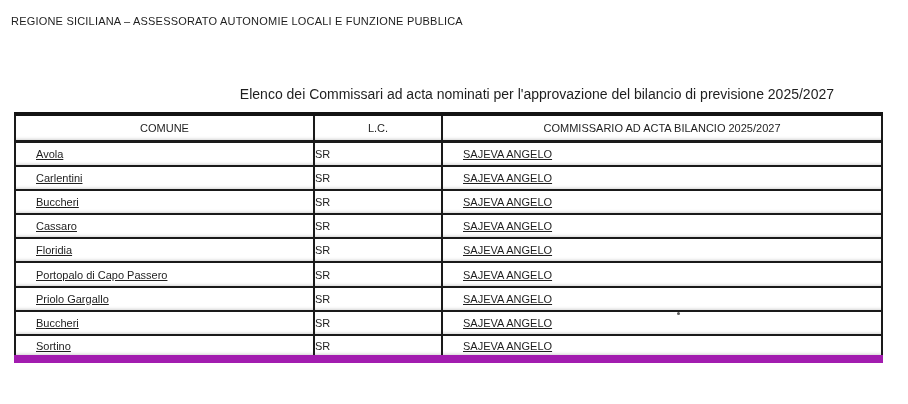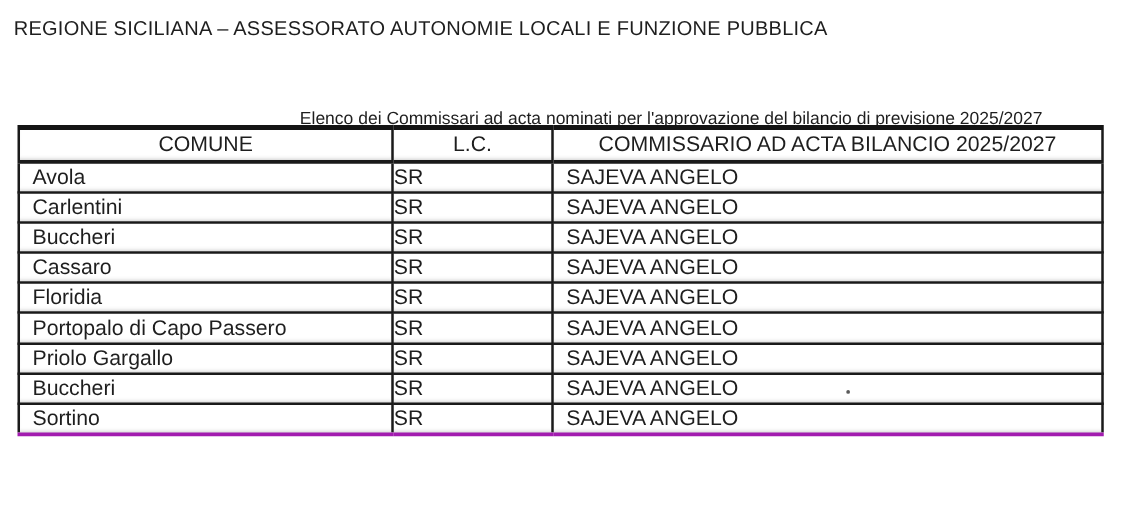--- a/index.html
+++ b/index.html
@@ -13,21 +13,21 @@
     height: 404px;
     background: #ffffff;
     overflow: hidden;
     font-family: "Liberation Sans", "DejaVu Sans", sans-serif;
     color: #1e1e1e;
   }
   .hdr-line1 {
     position: absolute;
     left: 11px;
     top: 15px;
-    font-size: 16px;
+    font-size: 11px;
     letter-spacing: 0.2px;
     white-space: nowrap;
   }
   .hdr-line2 {
     position: absolute;
     left: 11px;
     top: 39px;
     font-size: 14.5px;
     letter-spacing: 0.1px;
     white-space: nowrap;
@@ -37,25 +37,25 @@
     left: 14px;
     top: 86px;
     width: 820px;
     text-align: right;
     font-size: 14px;
     white-space: nowrap;
   }
   table.doc-table {
     position: absolute;
     left: 14px;
-    top: 100px;
+    top: 112px;
     width: 867px;
     border-collapse: collapse;
     table-layout: fixed;
-    font-size: 17px;
+    font-size: 11px;
   }
   table.doc-table th,
   table.doc-table td {
     border: 2px solid #1a1a1a;
     overflow: hidden;
     white-space: nowrap;
     
     box-shadow: inset 0 -3px 3px -2px rgba(110,110,110,0.30);
   }
   table.doc-table thead th {
@@ -70,27 +70,28 @@
   table.doc-table tbody tr {
     height: 24.2px;
   }
   table.doc-table td {
     vertical-align: middle;
     padding: 0;
   }
   table.doc-table td.c1,
   table.doc-table td.c3 {
     text-align: left;
-    padding-left: 10px;
+    padding-left: 20px;
+    text-decoration: underline;
   }
   table.doc-table td.c2 {
     text-align: left;
   }
   table.doc-table tbody tr:last-child td {
-    border-bottom: 3px solid #a21caf;
+    border-bottom: 8px solid #a21caf;
   }
   .artifact-dot {
     position: absolute;
     left: 677px;
     top: 312px;
     width: 3px;
     height: 3px;
     border-radius: 50%;
     background: #5a5a5a;
   }

